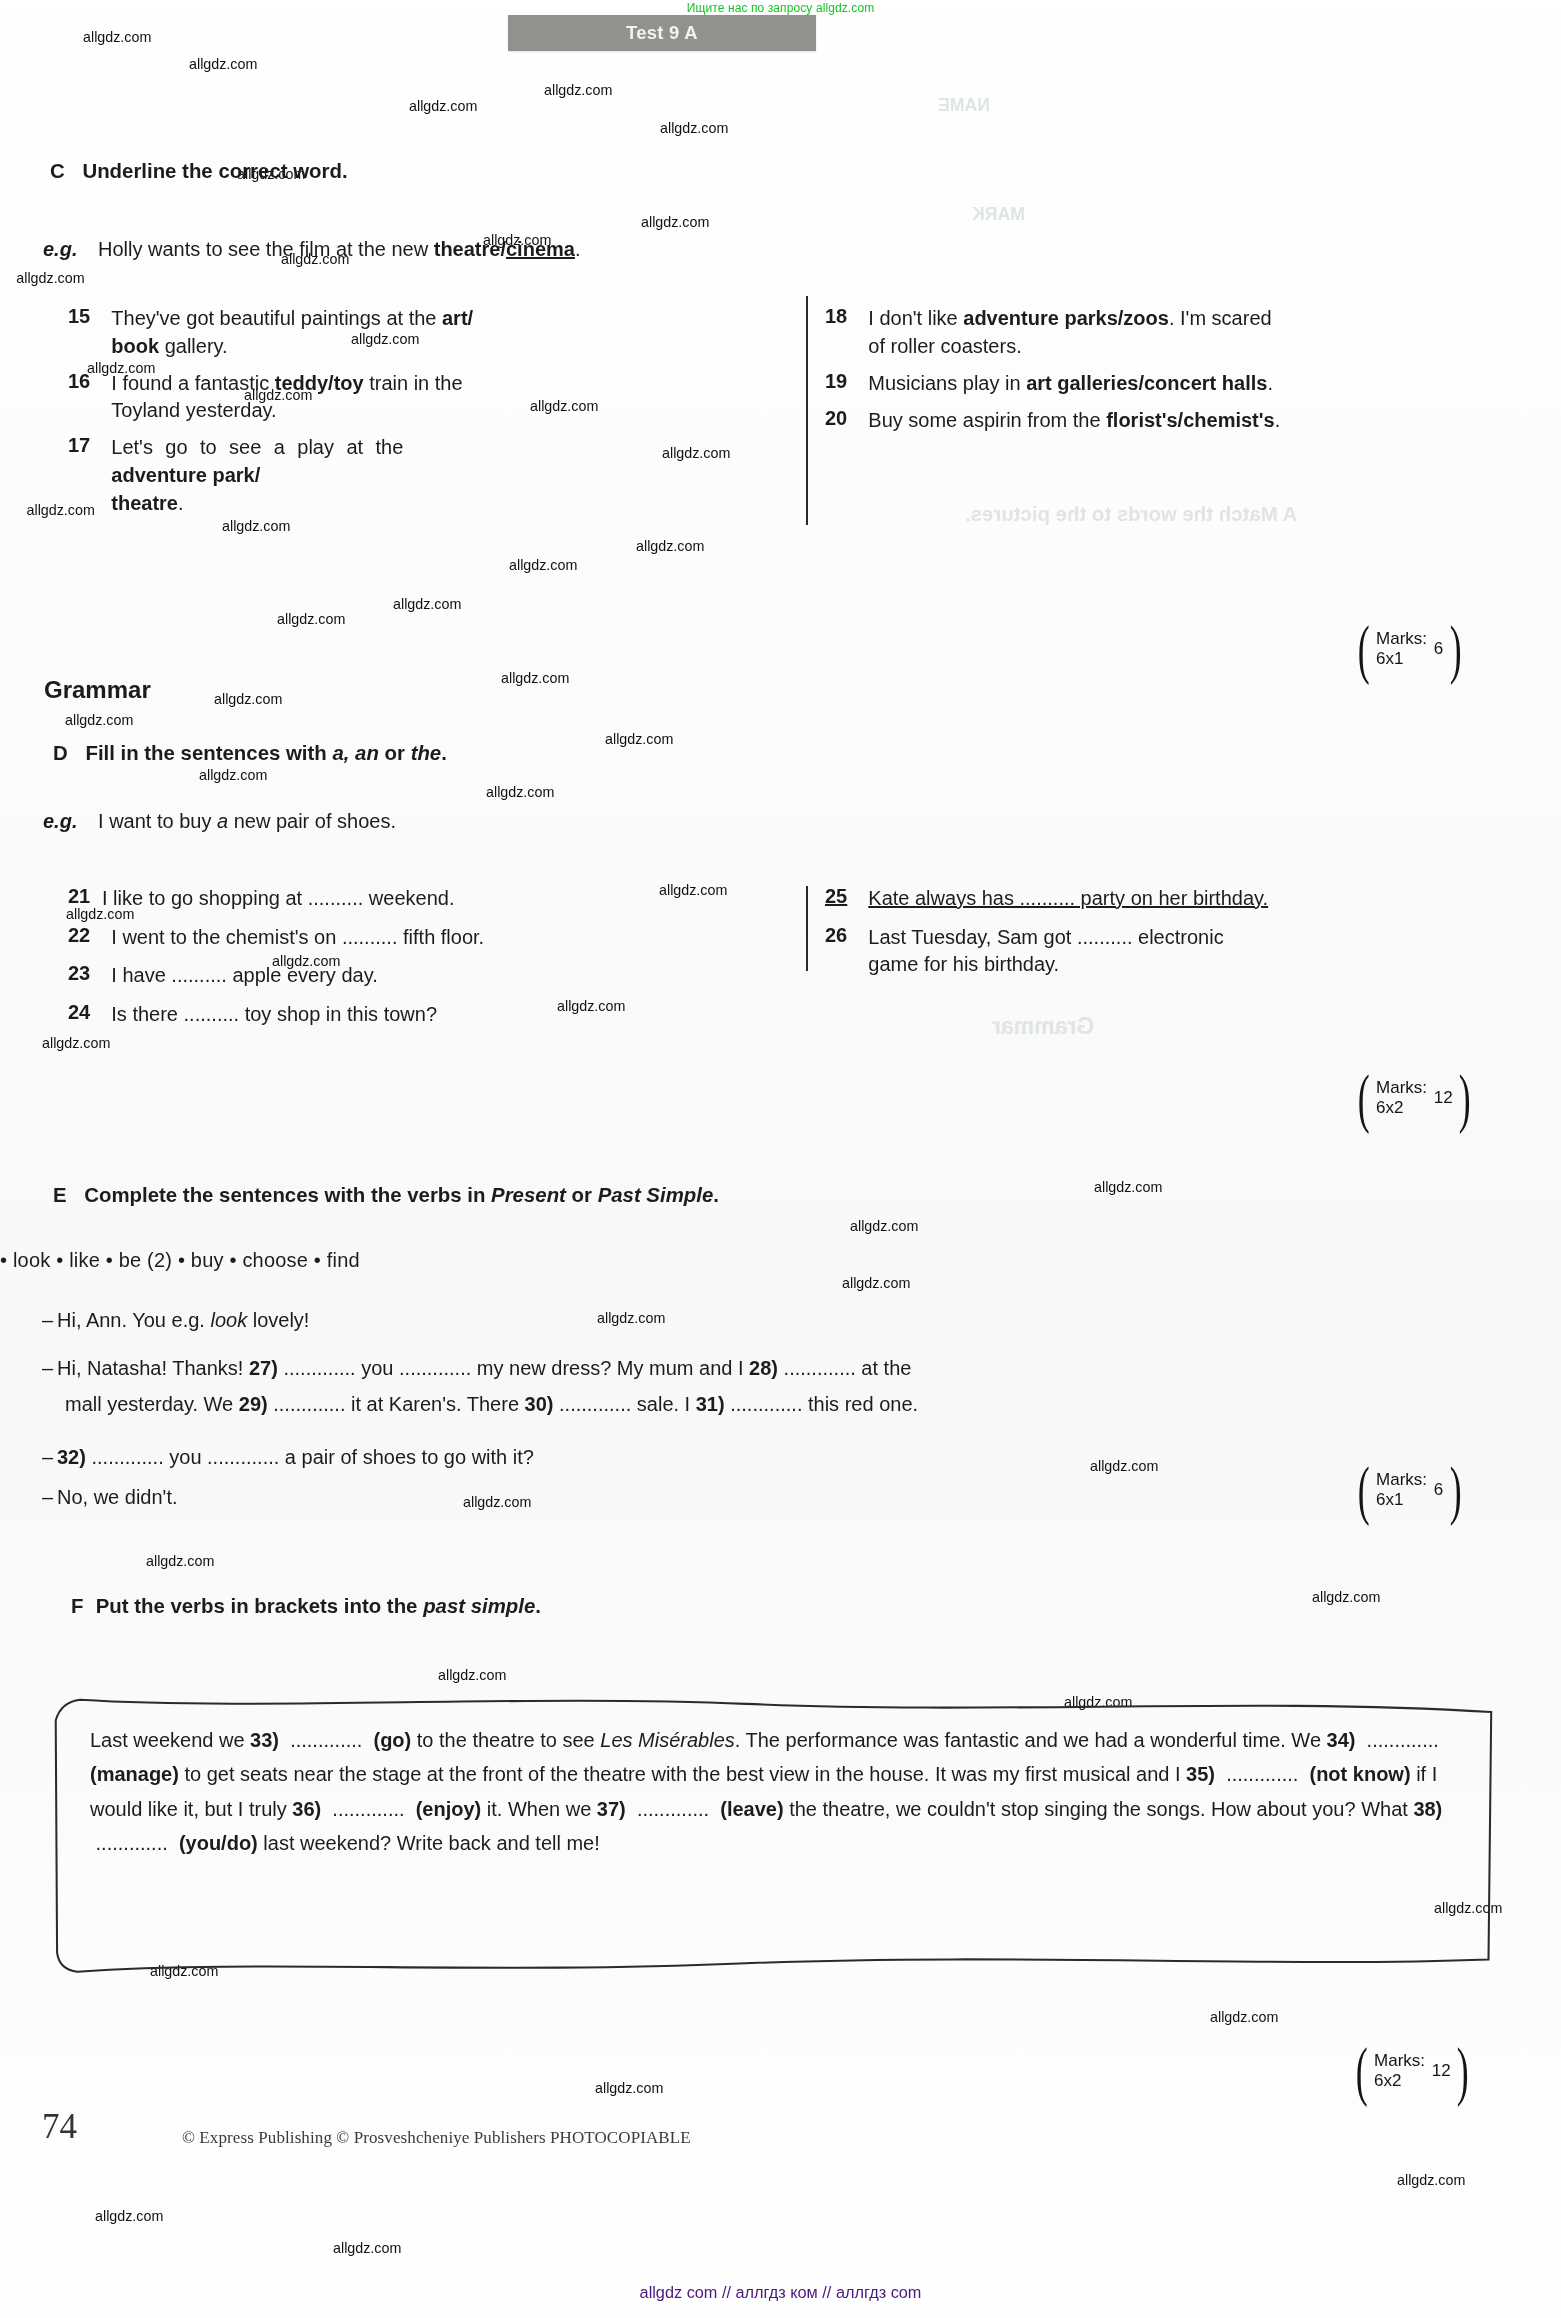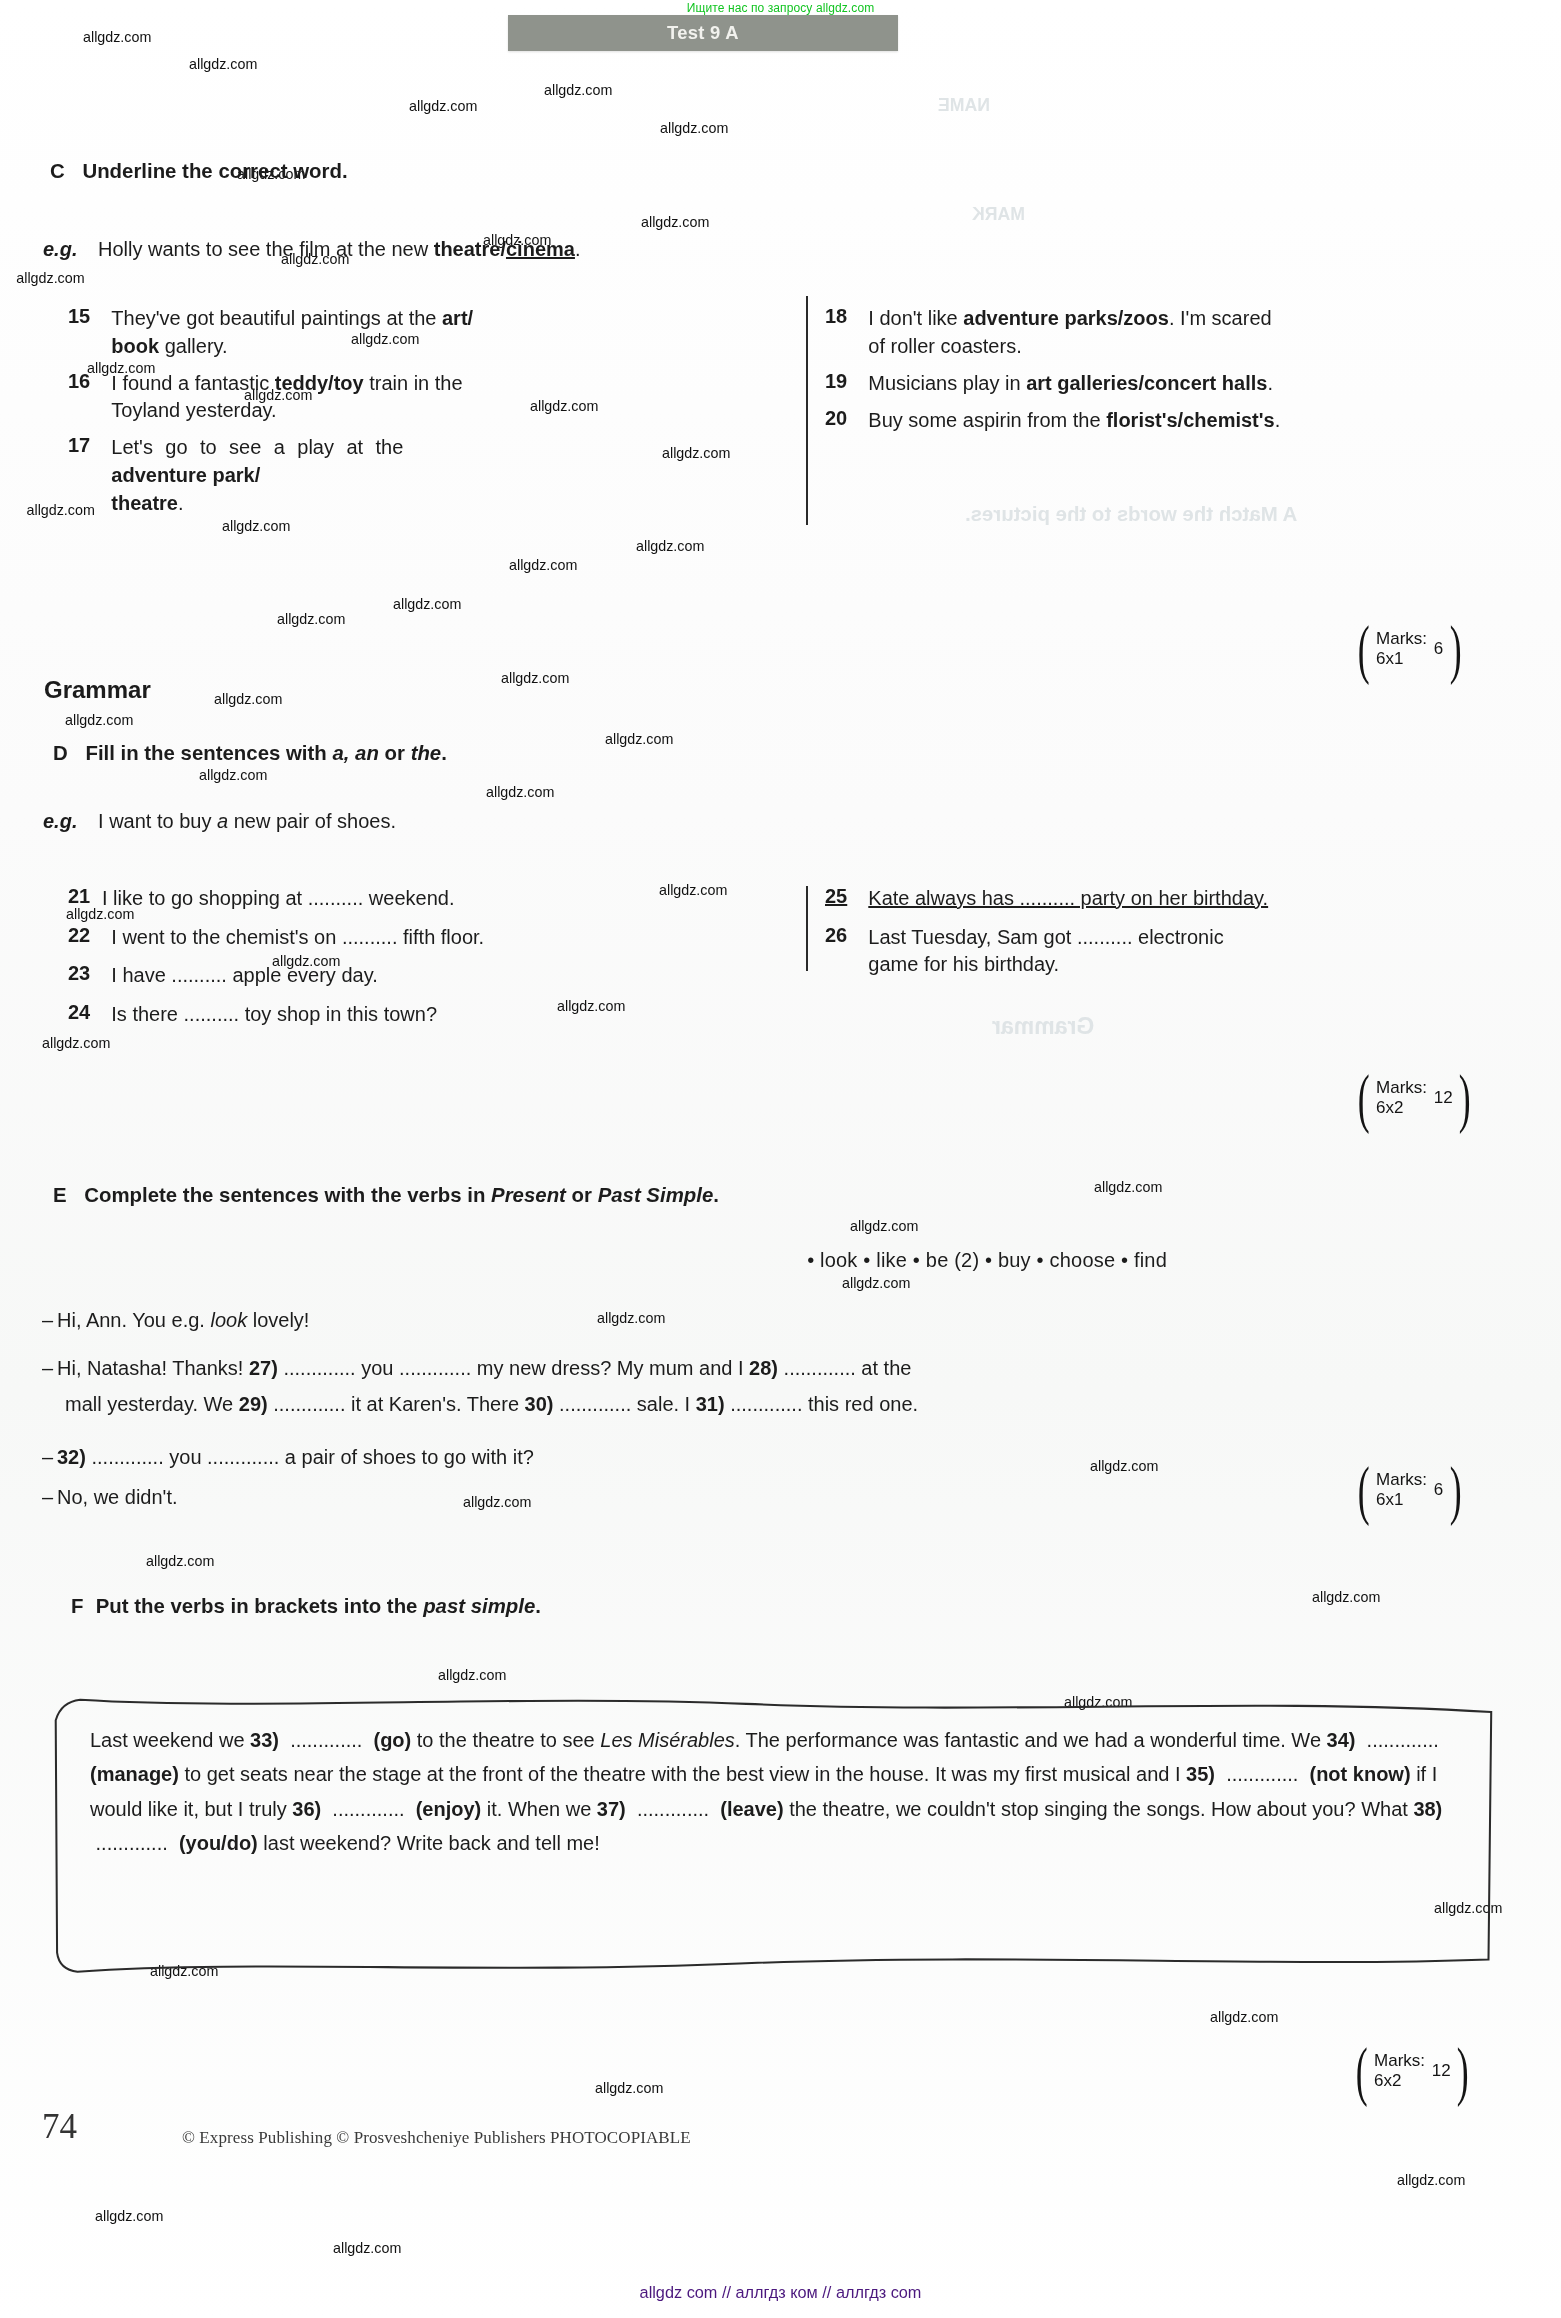--- a/index.html
+++ b/index.html
@@ -40,21 +40,21 @@
     color: #12c421;
     font-size: 12px;
     letter-spacing: 0.1px;
     font-family: "Liberation Sans", sans-serif;
   }
 
   
   #test-bar {
     position:absolute;
     left: 508px; top: 15px;
-    width: 390px; height: 36px;
+    width: 308px; height: 36px;
     background: #8f938c;
     box-shadow: 0 1.4px 2px rgba(0,0,0,.12);
   }
   #test-bar span {
     display:block;
     text-align:center;
     line-height:36px;
     color:#f2f2ee;
     font-size:18.4px;
     font-weight:bold;
@@ -334,21 +334,21 @@
       </span>
     </span>
     <span class="paren">)</span>
   </div>
 
   <div class="ex-head" style="left:53px; top:1184px;">
     <span class="sec-letter">E</span>
     <span class="sec-title"><span>Complete the sentences with the verbs in </span><i class="it">Present</i><span> or </span><i class="it">Past Simple</i><span>.</span></span>
   </div>
 
-  <div class="wordbank" style="left:0; top:1249px; width:1561px; text-align:right; padding-right:394px;">• look  • like  • be (2)  • buy  • choose  • find</div>
+  <div class="wordbank" style="left:0; top:1249px; width:1561px; text-align:left; padding-right:394px;">• look  • like  • be (2)  • buy  • choose  • find</div>
 
   <div class="dlg" style="left:42px; top:1305px; width:1434px;">
     <span class="dash">–</span><span>Hi, Ann. You e.g. <i class="it">look</i> lovely!</span>
   </div>
 
   <div class="dlg" style="left:42px; top:1353px; width:1438px;">
     <span class="dash">–</span><span>Hi, Natasha! Thanks! <b class="bd">27)</b> ............. you ............. my new dress? My mum and I <b class="bd">28)</b> ............. at the</span>
   </div>
   <div class="dlg" style="left:65px; top:1389px; width:1414px;">
     <span>mall yesterday. We <b class="bd">29)</b> ............. it at Karen's. There <b class="bd">30)</b> ............. sale. I <b class="bd">31)</b> ............. this red one.</span>

